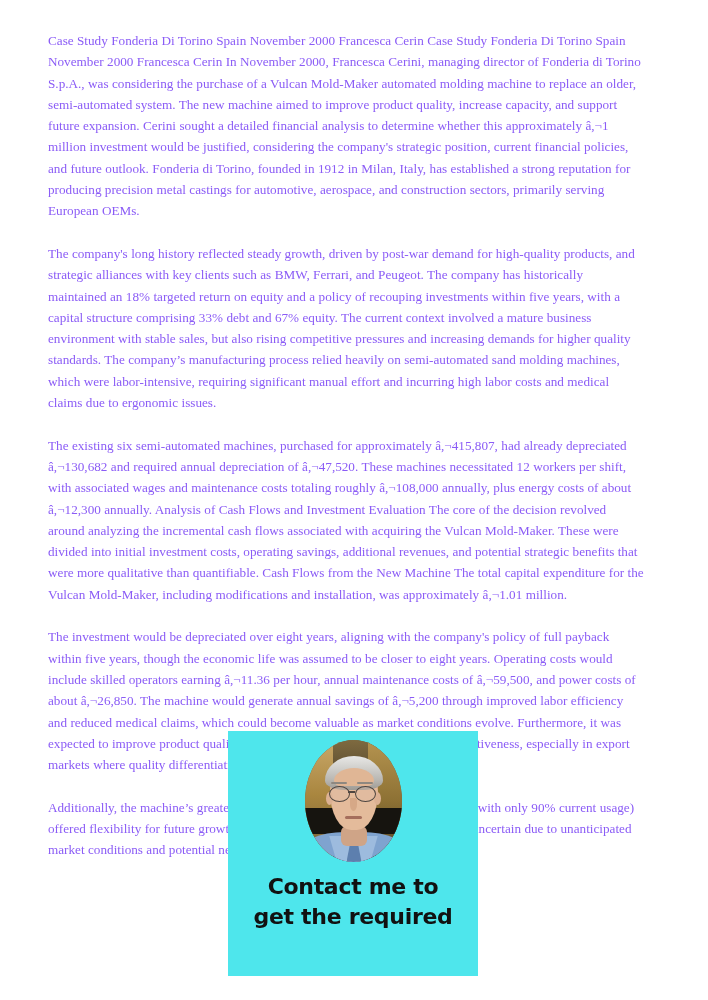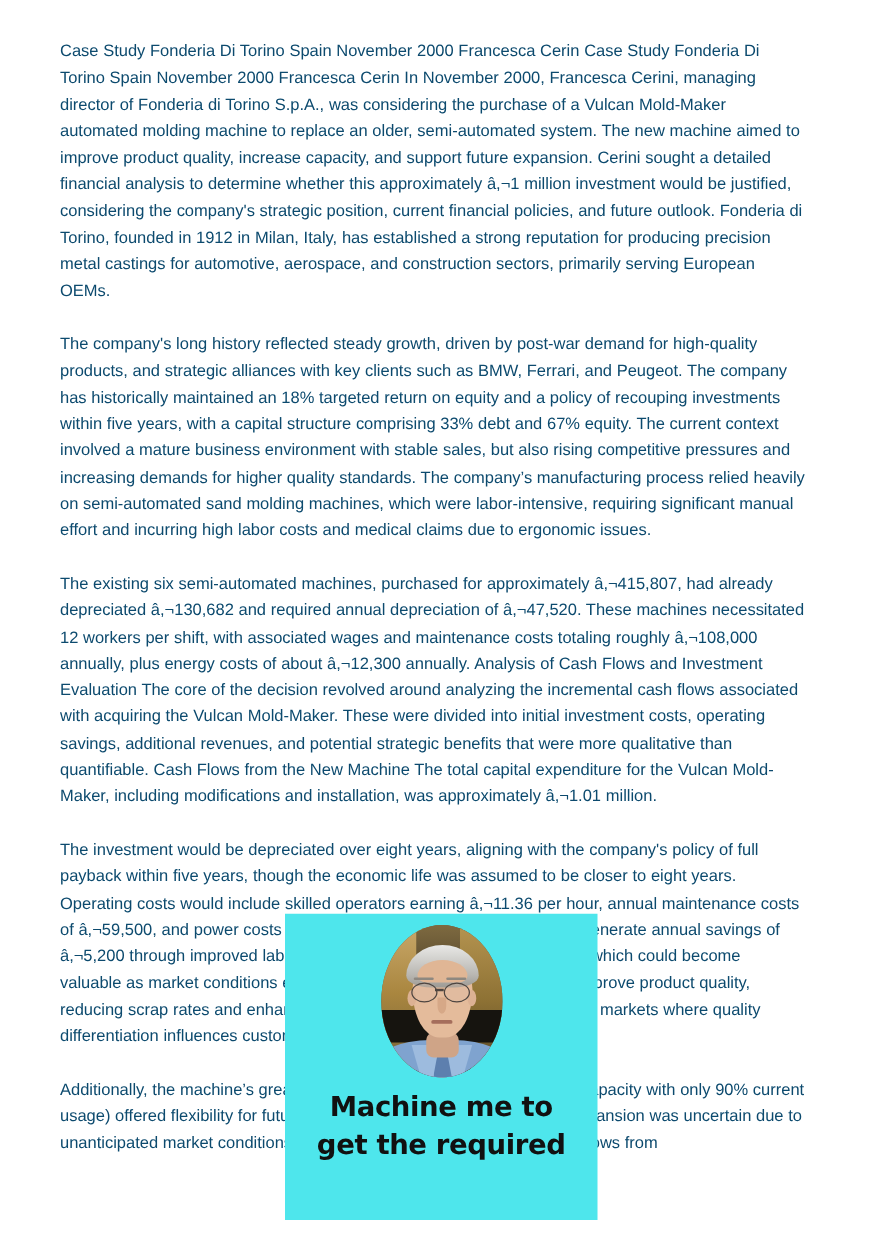--- a/index.html
+++ b/index.html
@@ -24,24 +24,24 @@
   }
 
   #doc-body {
     position: absolute;
     left: 48px;
     top: 30px;
     width: 596px;
   }
 
   .para {
-    font-family: Liberation Sans, sans-serif;
+    font-family: Liberation Serif, serif;
     font-size: 13.2px;
     line-height: 21.3px;
-    color: #0c4a6e;
+    color: #8b5cf6;
     text-align: left;
     margin: 0 0 21.3px 0;
     word-spacing: 0.1px;
     -webkit-font-smoothing: none;
   }
   .para:last-child { margin-bottom: 0; }
 
   
   #contact-overlay {
     position: absolute;
@@ -209,17 +209,17 @@
       <div class="av-forehead"></div>
       <div class="av-brow-l"></div>
       <div class="av-brow-r"></div>
       <div class="av-glass-l"></div>
       <div class="av-glass-r"></div>
       <div class="av-bridge"></div>
       <div class="av-nose"></div>
       <div class="av-mouth"></div>
     </div>
 
-    <div id="overlay-line1" class="overlay-line">Machine me to</div>
+    <div id="overlay-line1" class="overlay-line">Contact me to</div>
     <div id="overlay-line2" class="overlay-line">get the required</div>
   </div>
 
 </div>
 
 </body></html>

